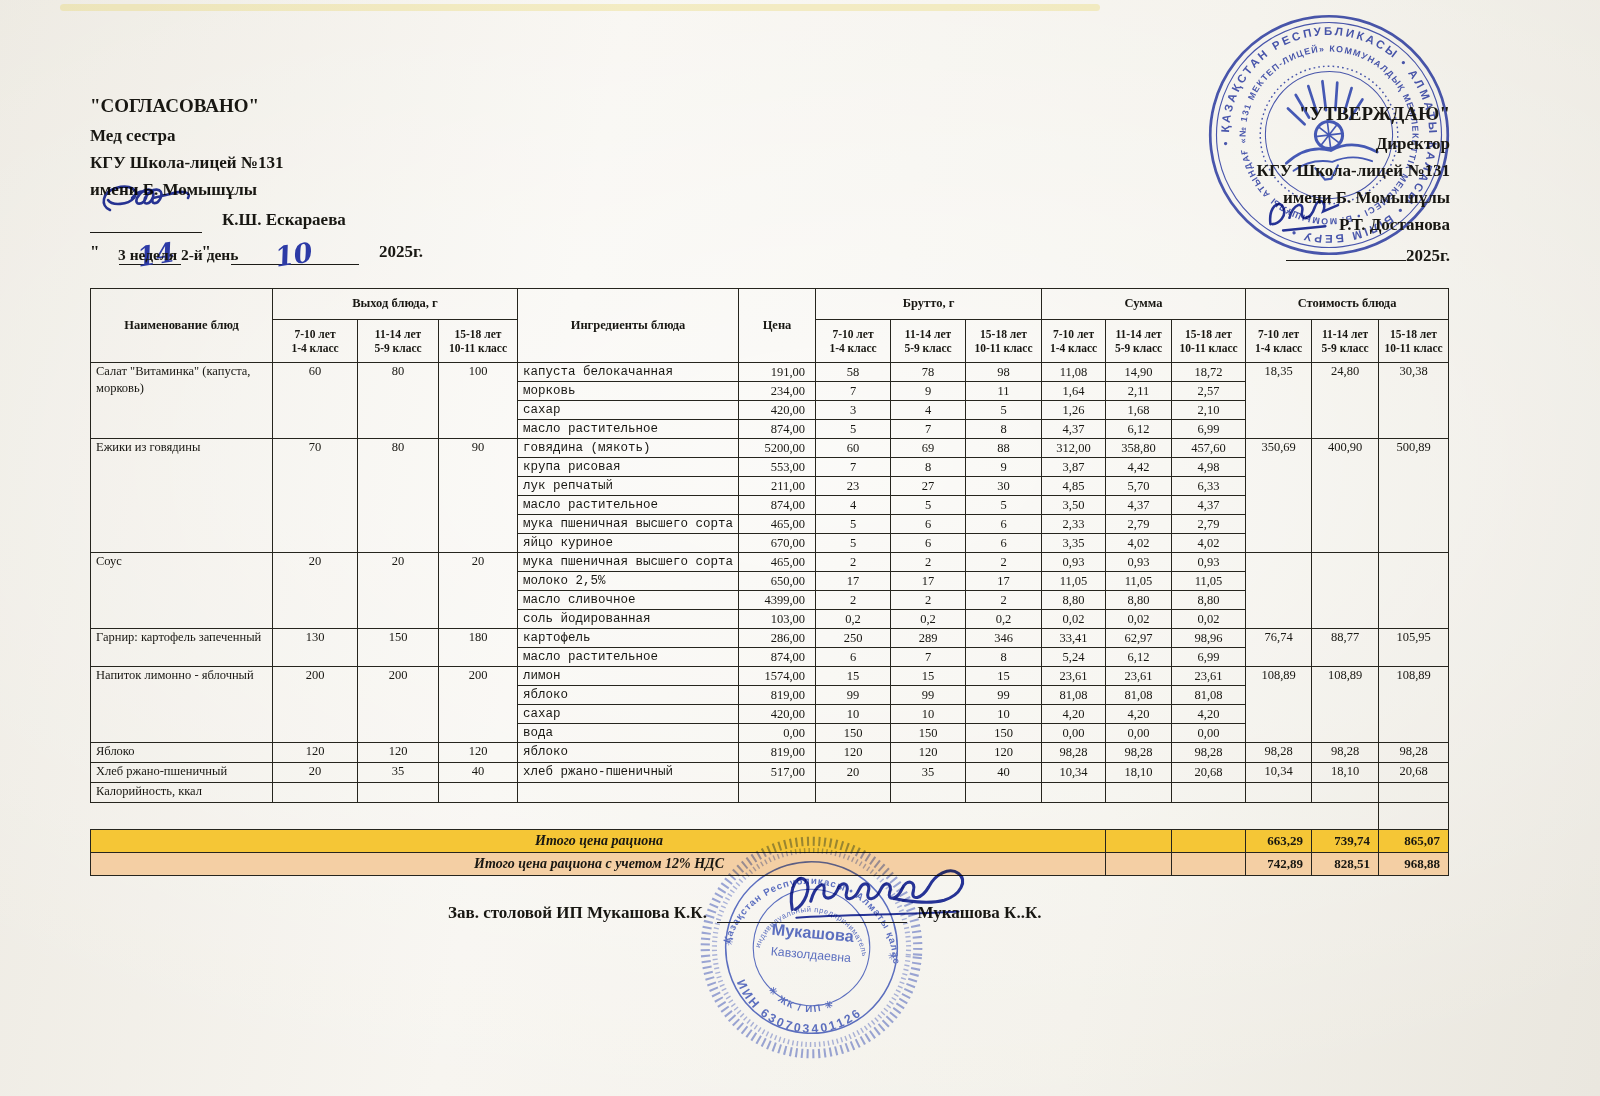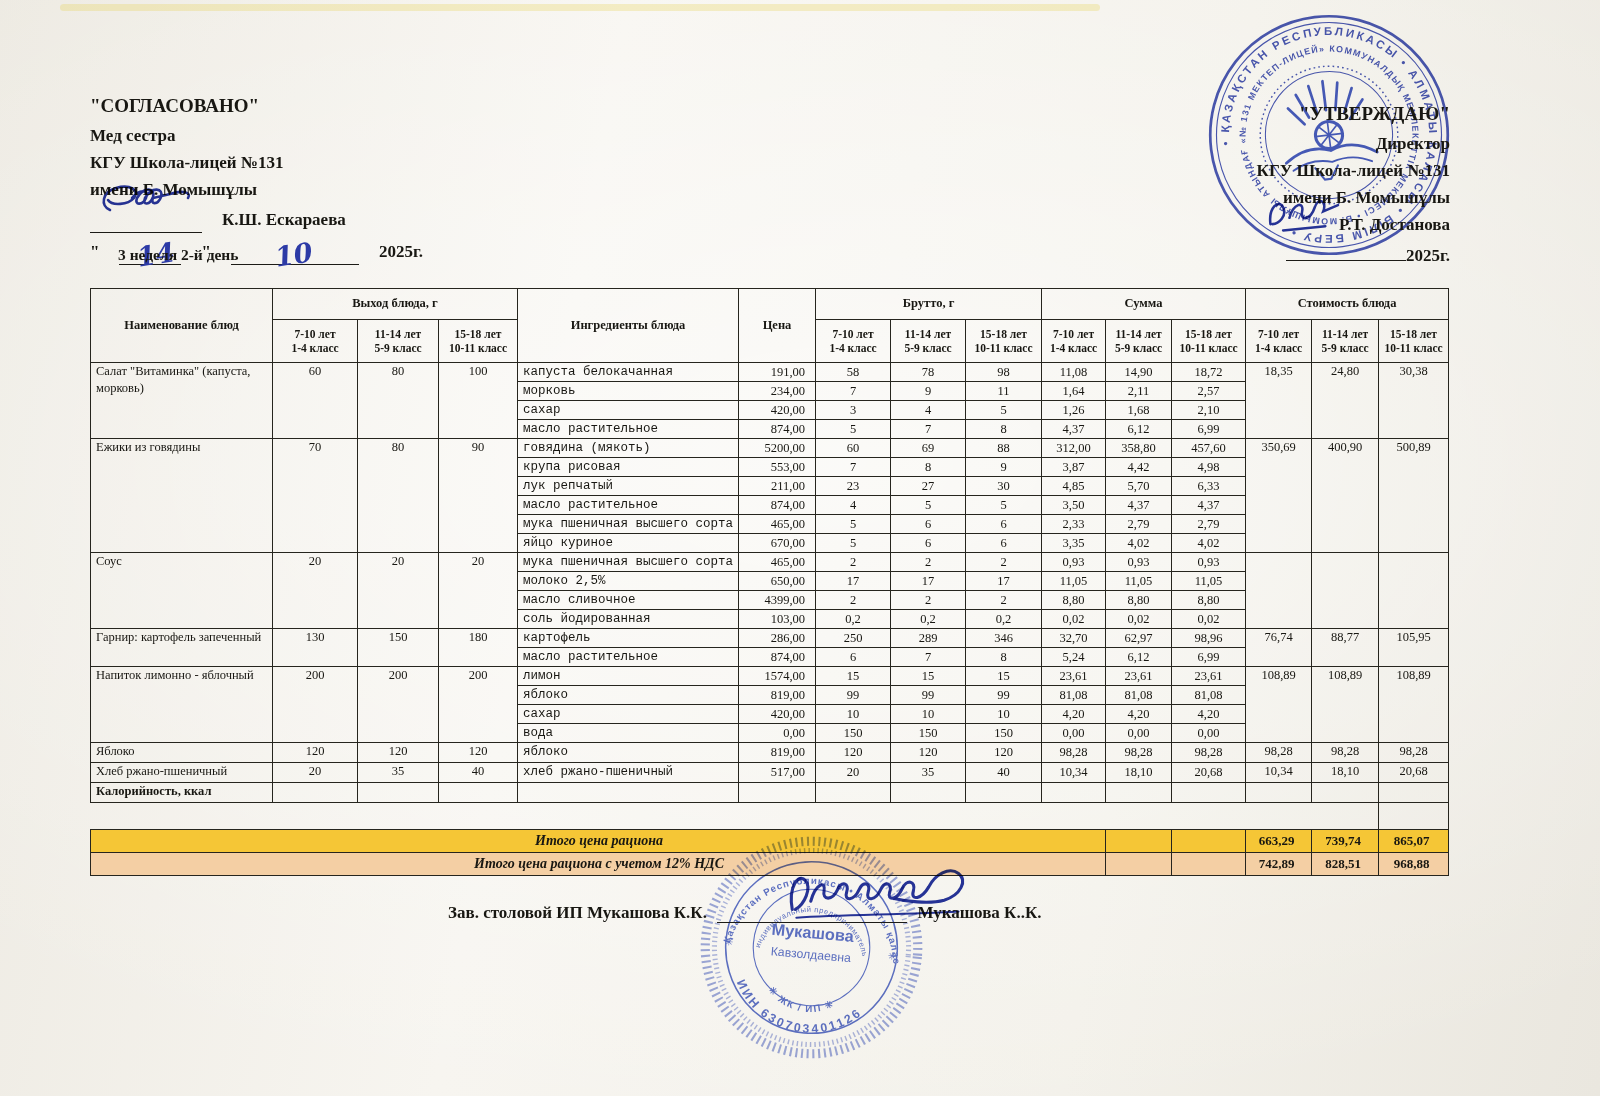--- a/index.html
+++ b/index.html
@@ -26,26 +26,26 @@
   .mt th,.mt td{border:1px solid #26251e;padding:0 4px;overflow:hidden;}
   .mt th{font-weight:bold;font-size:11.5px;line-height:1.25;text-align:center;vertical-align:middle;}
   .mt thead tr:first-child th{height:30px;font-size:12.5px;}
   .mt thead tr:last-child th{height:42px;}
   .mt tbody td{height:18px;font-size:12.5px;line-height:1.15;}
   .mt td.c{text-align:center;}
   .mt td.r{text-align:right;padding-right:10px;}
   .mt td.top{vertical-align:top;padding-top:1px;}
   .mt td.dname{vertical-align:top;text-align:left;line-height:1.35;padding-left:5px;}
   .mt td.ing{text-align:left;padding-left:5px;font-family:Liberation Mono, monospace;}
-  .mt td.b,.mt td.bold{font-weight:bold;}
+  .mt td.b,.mt td.bold{font-weight:normal;}
   .mt tr.gap td{border:none;height:26px;background:transparent;}
   .mt tr.gap td.gapcell{border-left:1px solid #26251e;border-right:1px solid #26251e;}
   .mt tr.total td{height:22px;font-weight:bold;font-size:13px;}
   .mt tr.total td.tlabel{font-style:italic;text-align:center;padding-left:6px;font-size:14px;margin-left:27px;}
-  .mt tr.total td.r{padding-right:8px;text-align:center;}
+  .mt tr.total td.r{padding-right:8px;}
   
   .footer{position:absolute;left:448px;top:898px;font-size:17px;font-weight:bold;z-index:3;}
   .footer .fl{display:inline-block;}
   .footer .fsig{display:inline-block;width:190px;border-bottom:1.6px solid #1c1b16;height:24px;vertical-align:bottom;margin:0 6px;}
   
   .stamp{position:absolute;mix-blend-mode:multiply;}
   .stamp-top{left:1204px;top:10px;opacity:.85;transform:rotate(-7deg);z-index:2;}
   .stamp-bottom{left:694px;top:830px;opacity:.82;transform:rotate(5deg);z-index:2;}
   .ink{position:absolute;z-index:4;mix-blend-mode:multiply;}
   svg text{font-family:"Liberation Sans",sans-serif;}
@@ -333,21 +333,21 @@
         <tr>
           <td rowspan="2" class="dname">Гарнир: картофель запеченный</td>
           <td rowspan="2" class="c top">130</td>
           <td rowspan="2" class="c top">150</td>
           <td rowspan="2" class="c top">180</td>
           <td class="ing">картофель</td>
           <td class="r">286,00</td>
           <td class="c">250</td>
           <td class="c">289</td>
           <td class="c">346</td>
-          <td class="c">32,70</td>
+          <td class="c">33,41</td>
           <td class="c">62,97</td>
           <td class="c">98,96</td>
           <td rowspan="2" class="c top">76,74</td>
           <td rowspan="2" class="c top">88,77</td>
           <td rowspan="2" class="c top">105,95</td>
         </tr>
         <tr>
           <td class="ing">масло растительное</td>
           <td class="r">874,00</td>
           <td class="c">6</td>

